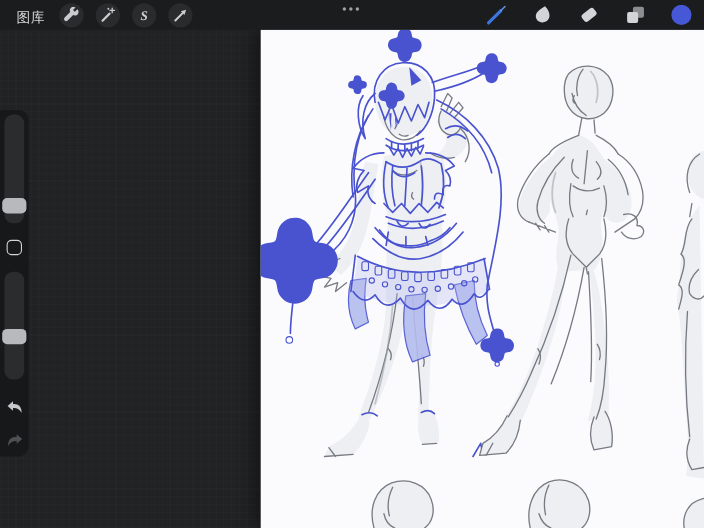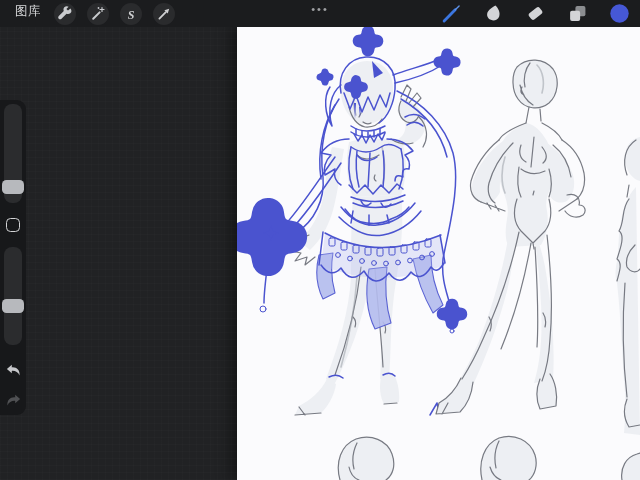--- a/index.html
+++ b/index.html
@@ -10,21 +10,21 @@
   }
   .stage { position:absolute; inset:0;
     background:
       repeating-linear-gradient(0deg, rgba(255,255,255,0.015) 0 1px, transparent 1px 7px),
       repeating-linear-gradient(90deg, rgba(255,255,255,0.012) 0 1px, transparent 1px 7px),
       #212224;
   }
   
   .toolbar { position:absolute; top:0; left:0; right:0; height:27px;
     background:#1b1c1e; display:flex; align-items:center; z-index:30; }
-  .tb-left { display:flex; align-items:flex-start; padding-left:15px; }
+  .tb-left { display:flex; align-items:flex-end; padding-left:15px; }
   .gallery { color:#d7d8da; font-size:12.5px; letter-spacing:.5px; cursor:default; margin-right:13px; }
   .tool-circle { width:22px; height:22px; border-radius:50%; background:#2a2b2d;
     display:flex; align-items:center; justify-content:center; margin-right:11px; }
   .tb-center { position:absolute; left:50%; transform:translateX(-50%);
     color:#9fa0a3; font-size:11px; letter-spacing:2px; top:3px; }
   .tb-right { margin-left:auto; display:flex; align-items:center; gap:23px; padding-right:11px; }
   .tb-right .slot { width:19px; height:19px; display:flex; align-items:center; justify-content:center; }
   
   .sidebar { position:absolute; left:0; top:100px; width:26px; height:315px;
     background:#17181a; border-radius:0 9px 9px 0; z-index:20; }

